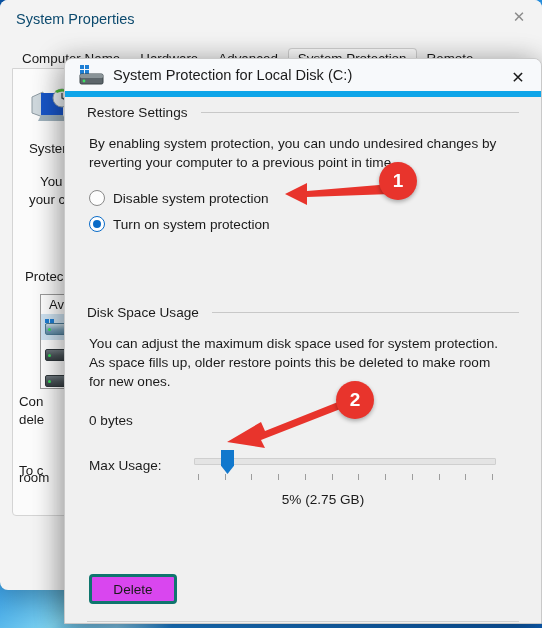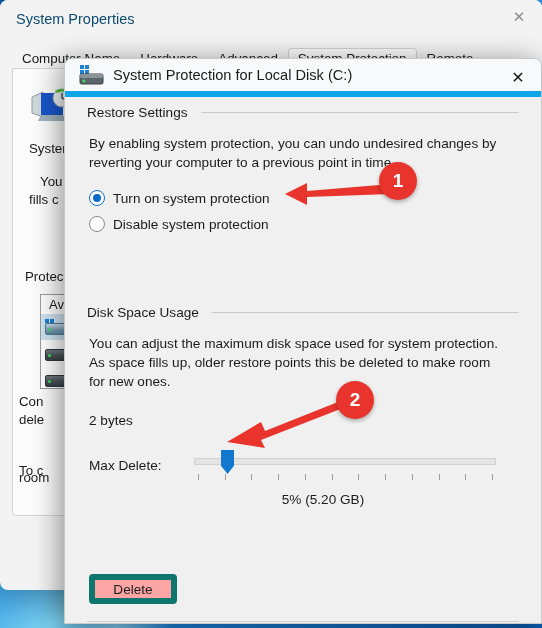--- a/index.html
+++ b/index.html
@@ -268,22 +268,22 @@
     position: absolute;
     top: 0;
     width: 1px; height: 6px;
     background: #9d9d9d;
     display: block;
   }
 
   .btn {
     font-size: 13.6px;
     color: #1b1b1b;
-    background: #fca5a5;
-    border: 6px solid #0f766e;
+    background: #d946ef;
+    border: 3px solid #0f766e;
     border-radius: 4px;
     height: 30px;
     min-width: 88px;
     display: flex; align-items: center; justify-content: center;
   }
 
   #dlg-footer-rule {
     position: absolute;
     left: 22px; right: 22px;
     height: 1px;
@@ -333,21 +333,21 @@
         <rect x="12" y="6" width="22" height="22" fill="#1856c8"></rect>
         <path d="M12 28 L34 28 L37 34 L9 34 Z" fill="#9fb2bd"></path>
         <circle cx="33" cy="11" r="9" fill="#eef3f6" stroke="#9aa7ae" stroke-width="1"></circle>
         <path d="M33 6 L33 11 L37 13" stroke="#4a565d" stroke-width="1.4" fill="none"></path>
         <path d="M26 4 q9 -5 15 3 l3 -3 l0 7 l-7 0 l3 -3 q-5 -6 -12 -2 z" fill="#4fbe3a"></path>
       </svg>
     </div>
 
     <div class="bg-text" style="left:16px; top:72px; font-weight:normal;">System</div>
     <div class="bg-text" style="left:27px; top:105px;">You c</div>
-    <div class="bg-text" style="left:16px; top:123px;">fills c</div>
+    <div class="bg-text" style="left:16px; top:123px;">your c</div>
 
     <div class="bg-text" style="left:12px; top:200px;">Protec</div>
 
     <div id="bg-drive-list">
       <div class="col-head">Av</div>
       <div class="drive-row sel">
         <span class="drive-glyph">
           <span class="win-squares">
               <i></i>
               <i></i>
@@ -399,64 +399,64 @@
 
   <div class="group" style="top:46px;">
     <div class="group-header">
       <span class="group-title">Restore Settings</span>
       <span class="group-rule"></span>
     </div>
     <div class="body-text" style="margin:14px 40px 0 24px;">By enabling system protection, you can undo undesired changes by reverting your computer to a previous point in time.</div>
 
     <div style="margin:18px 0 0 24px;">
       <div class="radio-row">
+        <span class="radio"></span>
+        <span class="radio-label">Disable system protection</span>
+      </div>
+      <div class="radio-row">
         <span class="radio checked"></span>
         <span class="radio-label">Turn on system protection</span>
-      </div>
-      <div class="radio-row">
-        <span class="radio"></span>
-        <span class="radio-label">Disable system protection</span>
       </div>
     </div>
   </div>
 
   <div class="group" style="top:246px;">
     <div class="group-header">
       <span class="group-title">Disk Space Usage</span>
       <span class="group-rule"></span>
     </div>
     <div class="body-text" style="margin:14px 32px 0 24px;">You can adjust the maximum disk space used for system protection. As space fills up, older restore points this be deleted to make room for new ones.</div>
 
     <div style="display:flex; align-items:center; margin:20px 0 0 24px;">
-      <span class="body-text">2 bytes</span>
+      <span class="body-text">0 bytes</span>
     </div>
 
     <div style="display:flex; align-items:flex-start; margin:18px 0 0 24px;">
-      <span class="body-text" style="width:105px; padding-top:8px;">Max Delete:</span>
+      <span class="body-text" style="width:105px; padding-top:8px;">Max Usage:</span>
       <div id="slider-wrap">
         <div id="slider-track"></div>
         <div id="slider-thumb" style="left: 27px;"></div>
         <div id="slider-ticks">
             <i style="left: 4px;"></i>
             <i style="left: 31px;"></i>
             <i style="left: 57px;"></i>
             <i style="left: 84px;"></i>
             <i style="left: 111px;"></i>
             <i style="left: 138px;"></i>
             <i style="left: 164px;"></i>
             <i style="left: 191px;"></i>
             <i style="left: 218px;"></i>
             <i style="left: 245px;"></i>
             <i style="left: 271px;"></i>
             <i style="left: 298px;"></i>
           </div>
       </div>
     </div>
 
-    <div class="body-text" style="text-align:center; margin-top:12px; padding-left:40px;">5% (5.20 GB)</div>
+    <div class="body-text" style="text-align:center; margin-top:12px; padding-left:40px;">5% (2.75 GB)</div>
   </div>
 
   <div style="position:absolute; top:515px; left:0; width:100%; display:flex; align-items:center; padding:0 22px 0 24px;">
     <div class="btn">Delete</div>
   </div>
 
   <div id="dlg-footer-rule" style="top:562px;"></div>
 
 </div>
 

